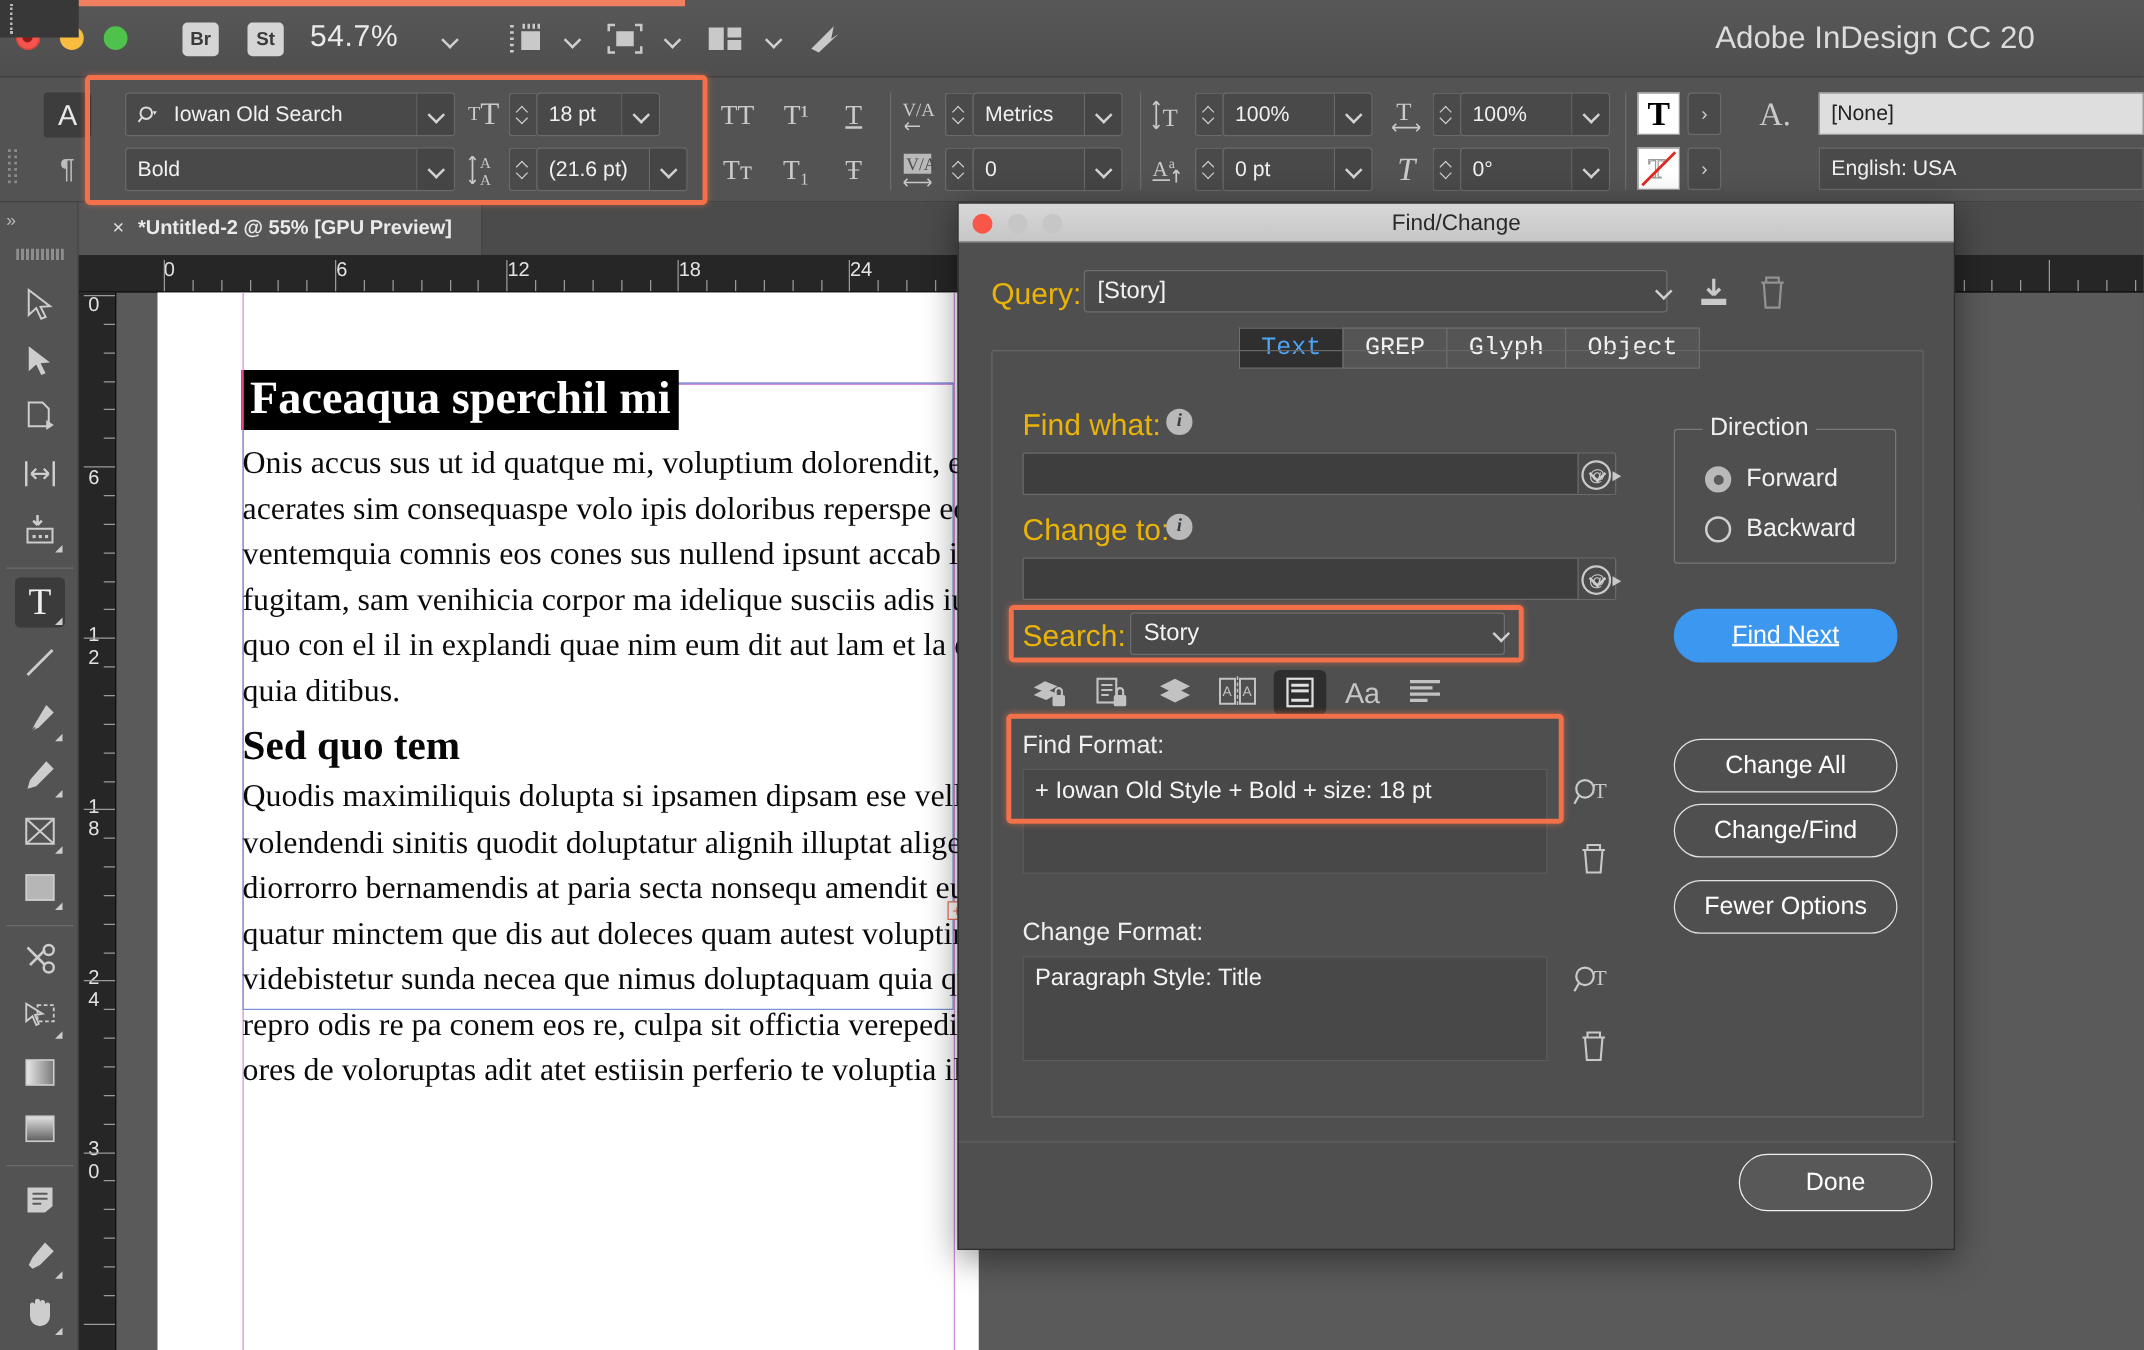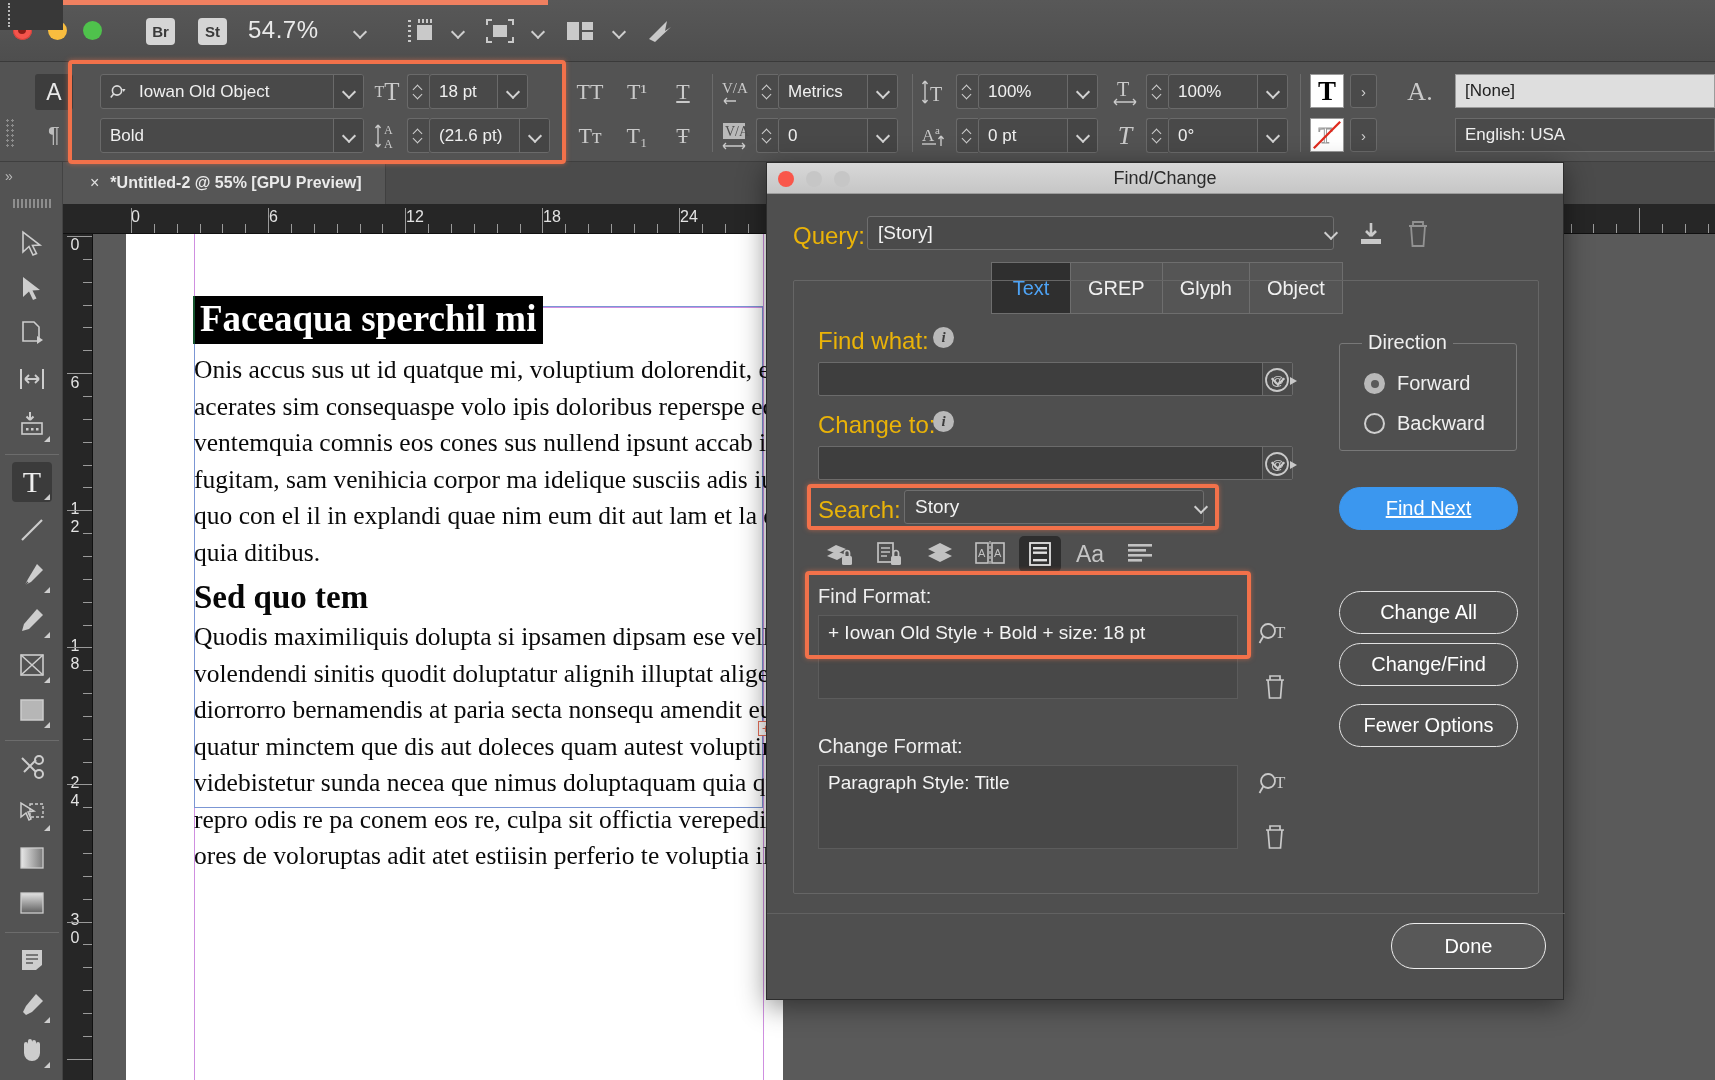--- a/index.html
+++ b/index.html
@@ -216,21 +216,21 @@
     position: absolute; left: 68px; top: 72px; width: 569px; height: 502px;
     border: 1px solid #7b96d4;
   }
   .frame-top-line { position: absolute; left: 68px; top: 72px; width: 569px; height: 2px; background: #cf8fe0; }
 
   .titleSel {
     position: absolute; left: 67px; top: 62px;
     background: #000; color: #fff;
     font-family: "Liberation Serif", serif; font-size: 37px; font-weight: bold;
     padding: 4px 7px 5px 5px; line-height: 1.05; white-space: nowrap;
-    border-left: 2px solid #14532d;
+    border-left: 2px solid #ec4899;
   }
   .bodytext {
     position: absolute; left: 68px; width: 700px;
     font-family: "Liberation Serif", serif; font-size: 25.5px;
     color: #0a0a0a; line-height: 36.5px; white-space: pre;
   }
   .h2text {
     position: absolute; left: 68px;
     font-family: "Liberation Serif", serif; font-size: 33px; font-weight: bold;
     color: #070707; white-space: nowrap;
@@ -268,24 +268,24 @@
   }
   .dlg-select .chevwrap { position: absolute; right: 8px; top: 10px; }
 
   .iconbtn {
     position: absolute; display: flex; align-items: center; justify-content: center;
     color: #c9c9c9;
   }
 
   .tabgroup { position: absolute; display: flex; }
   .fctab {
-    height: 52px; min-width: 79px; padding: 0 17px;
+    height: 33px; min-width: 79px; padding: 0 17px;
     border: 1px solid #6e6e6e; border-right: none;
     background: #555; color: #f0f0f0; font-size: 20px;
-    display: flex; align-items: center; justify-content: center;
+    display: flex; align-items: center; justify-content: center; font-family: Liberation Mono, monospace;
   }
   .fctab:last-child { border-right: 1px solid #6e6e6e; }
   .fctab.sel { background: #2f2f2f; color: #4ea3f5; }
 
   .panel {
     position: absolute; border: 1px solid #666; border-radius: 2px;
     background: transparent;
   }
   .inputbox {
     position: absolute; background: #3e3e3e; border: 1px solid #6b6b6b;
@@ -404,36 +404,37 @@
     <div class="chev-btn" style="left:604px">
         <span class="chev"></span>
       </div>
 
     <div class="tb-icon" style="left:644px;width:34px">
       <svg width="32" height="28" viewBox="0 0 32 28">
         <path d="M4 22 L22 4 L20 14 L26 10 L10 25 Z" fill="#c9c9c9"></path>
       </svg>
     </div>
 
+    <div class="apptitle">Adobe InDesign CC 20</div>
   </div>
 
   <div class="ctrlbar">
     <div class="dotcol"></div>
     <div class="ctrl-A">A</div>
     <div class="ctrl-para">¶</div>
 
     <div class="field" style="left:100px;top:12px;width:264px">
       <span style="padding-left:9px;color:#dcdcdc;display:flex;align-items:center">
         <svg width="20" height="16" viewBox="0 0 20 16">
           <circle cx="7" cy="6.5" r="4.6" fill="none" stroke="#dcdcdc" stroke-width="1.6"></circle>
           <path d="M3.6 10 L0.8 13.5" stroke="#dcdcdc" stroke-width="1.6"></path>
           <path d="M12 5 l3.5 0 l-1.8 3 z" fill="#dcdcdc"></path>
         </svg>
       </span>
-      <span class="val">Iowan Old Object</span>
+      <span class="val">Iowan Old Search</span>
       <span class="ddbtn">
           <span class="chev"></span>
         </span>
     </div>
 
     <div class="field" style="left:100px;top:56px;width:264px">
       <span class="val">Bold</span>
       <span class="ddbtn">
           <span class="chev"></span>
         </span>

